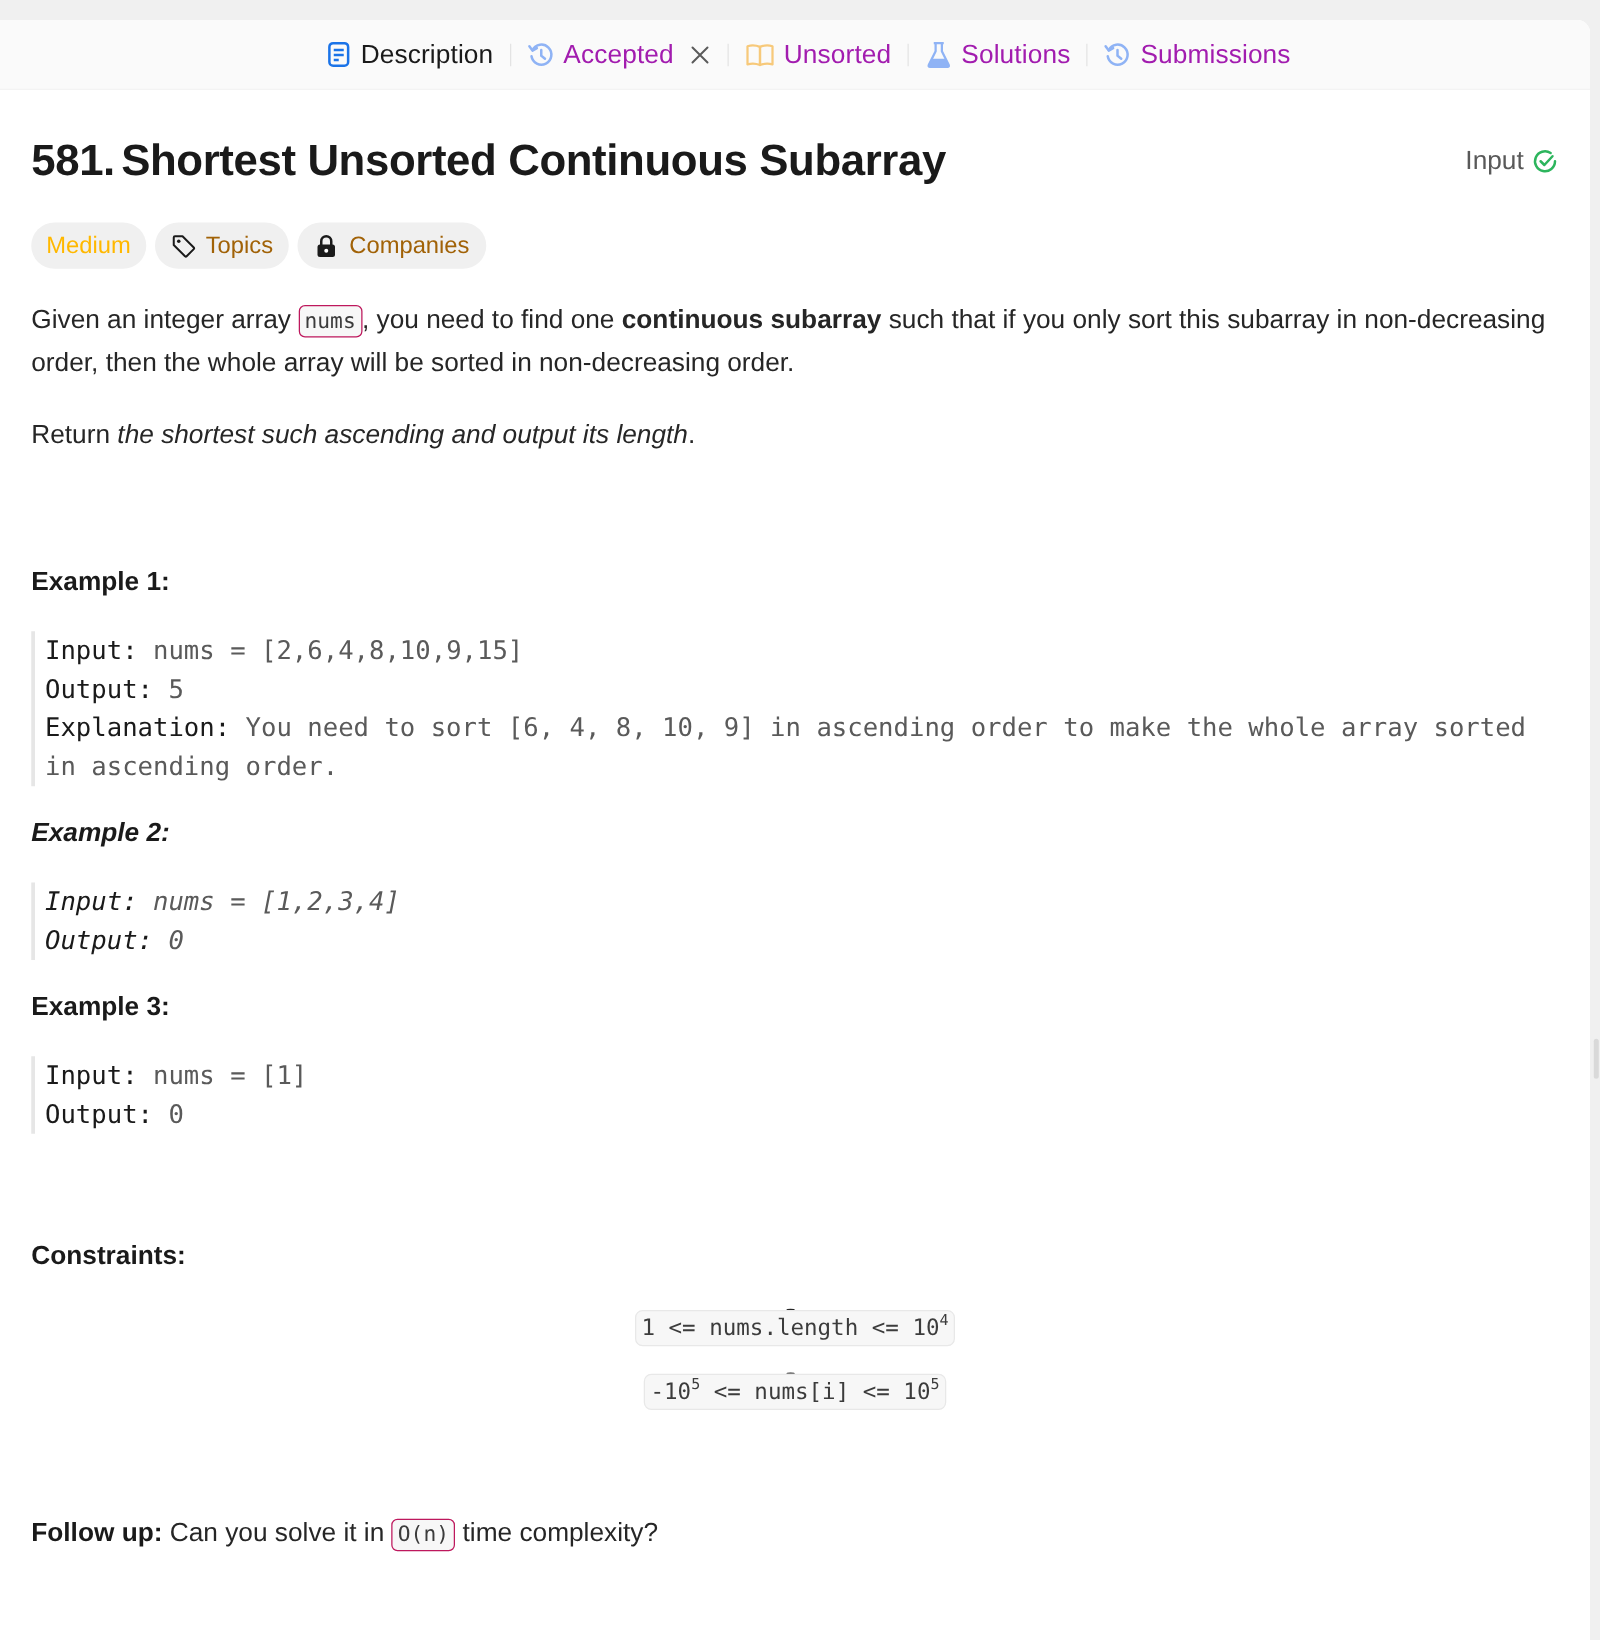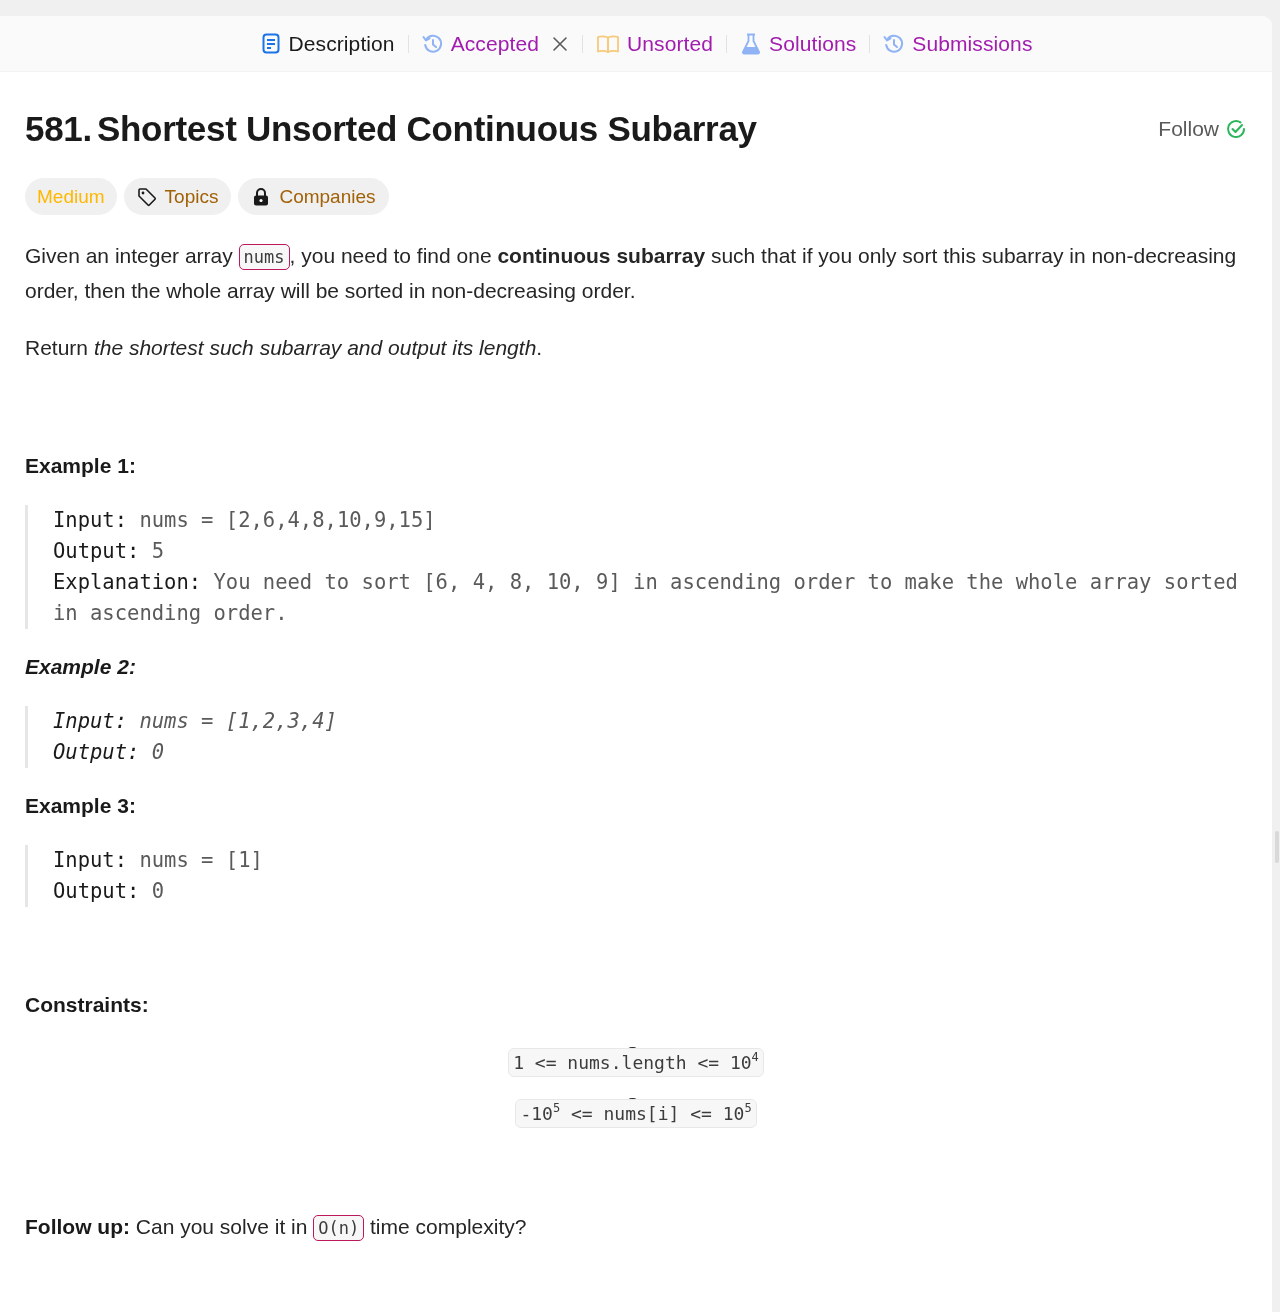--- a/index.html
+++ b/index.html
@@ -33,21 +33,21 @@
   .chip .ic { width: 20px; height: 20px; display: inline-flex; margin-right: 8px; align-items: center; justify-content: center; }
 
   .desc p { font-size: 21px; line-height: 33px; color: #262626; }
   .p1 { margin-top: 24px; }
   .p2 { margin-top: 24px; }
   code.inline {
     font-family: "DejaVu Sans Mono", "Liberation Mono", monospace; font-size: 17px;
     background: #f7f7f7; border: 1px solid #be185d; border-radius: 5px; padding: 2px 4px; color: #3c3c3c;
   }
   .h-ex { font-size: 21px; font-weight: 700; color: #1a1a1a; }
-  .example { border-left: 3px solid #e6e6e6; padding-left: 25px; margin-top: 0; }
+  .example { border-left: 3px solid #e6e6e6; padding-left: 8px; margin-top: 0; }
   .example .line { font-family: "DejaVu Sans Mono", "Liberation Mono", monospace; font-size: 20.5px; line-height: 31px; color: #5a5a5a; white-space: pre-wrap; }
   .example .line b { color: #1a1a1a; font-weight: 400; }
 
   ul.cons { list-style: none; margin-top: 0; }
   ul.cons li { display: flex; align-items: center; height: 30px; flex-direction: column; }
   ul.cons li .dot { width: 7px; height: 7px; border-radius: 50%; background: #262626; margin-left: 5px; margin-right: 12px; }
   ul.cons li code { font-family: "DejaVu Sans Mono", "Liberation Mono", monospace; font-size: 18px; background: #f7f7f7; border: 1px solid #e8e8e8; border-radius: 6px; padding: 3px 4px; color: #3c3c3c; }
   sup { font-size: 12px; vertical-align: 8px; line-height: 0; }
 
   .followup { font-size: 21px; color: #262626; }
@@ -119,21 +119,21 @@
       <span class="lbl">Submissions</span>
     </div>
   </div>
 
   <div class="content">
     <div class="title-row">
       <div class="title">
         <span>581.</span><span style="margin-left:5px;">Shortest Unsorted Continuous Subarray</span>
       </div>
       <div class="solved">
-        <span>Follow</span>
+        <span>Input</span>
         <span class="ic">
           <svg width="20" height="20" viewBox="0 0 20 20">
               <path d="M18 10 A8 8 0 1 1 14.5 3.4" fill="none" stroke="#2db55d" stroke-width="2" stroke-linecap="round"></path>
               <path d="M6.5 10 L9.5 13 L16 6" fill="none" stroke="#2db55d" stroke-width="2" stroke-linecap="round" stroke-linejoin="round"></path>
             </svg>
         </span>
       </div>
     </div>
 
     <div class="chips">
@@ -154,21 +154,21 @@
               <rect x="2" y="8.5" width="14" height="10" rx="2" fill="#1a1a1a"></rect>
               <circle cx="9" cy="13.5" r="1.6" fill="#fff"></circle>
             </svg>
         </span>
         <span>Companies</span>
       </div>
     </div>
 
     <div class="desc">
       <p class="p1"><span>Given an integer array </span><code class="inline">nums</code><span>, you need to find one </span><b>continuous subarray</b><span> such that if you only sort this subarray in non-decreasing order, then the whole array will be sorted in non-decreasing order.</span></p>
-      <p class="p2"><span>Return </span><i>the shortest such subarray and output its length</i><span>.</span></p>
+      <p class="p2"><span>Return </span><i>the shortest such ascending and output its length</i><span>.</span></p>
     </div>
 
     <div style="margin-top:90px;">
       <div class="h-ex">Example 1:</div>
       <div class="example" style="margin-top:27px;">
         <div class="line"><b>Input:</b><span> nums = [2,6,4,8,10,9,15]</span></div>
         <div class="line"><b>Output:</b><span> 5</span></div>
         <div class="line"><b>Explanation:</b><span> You need to sort [6, 4, 8, 10, 9] in ascending order to make the whole array sorted in ascending order.</span></div>
       </div>
     </div>

